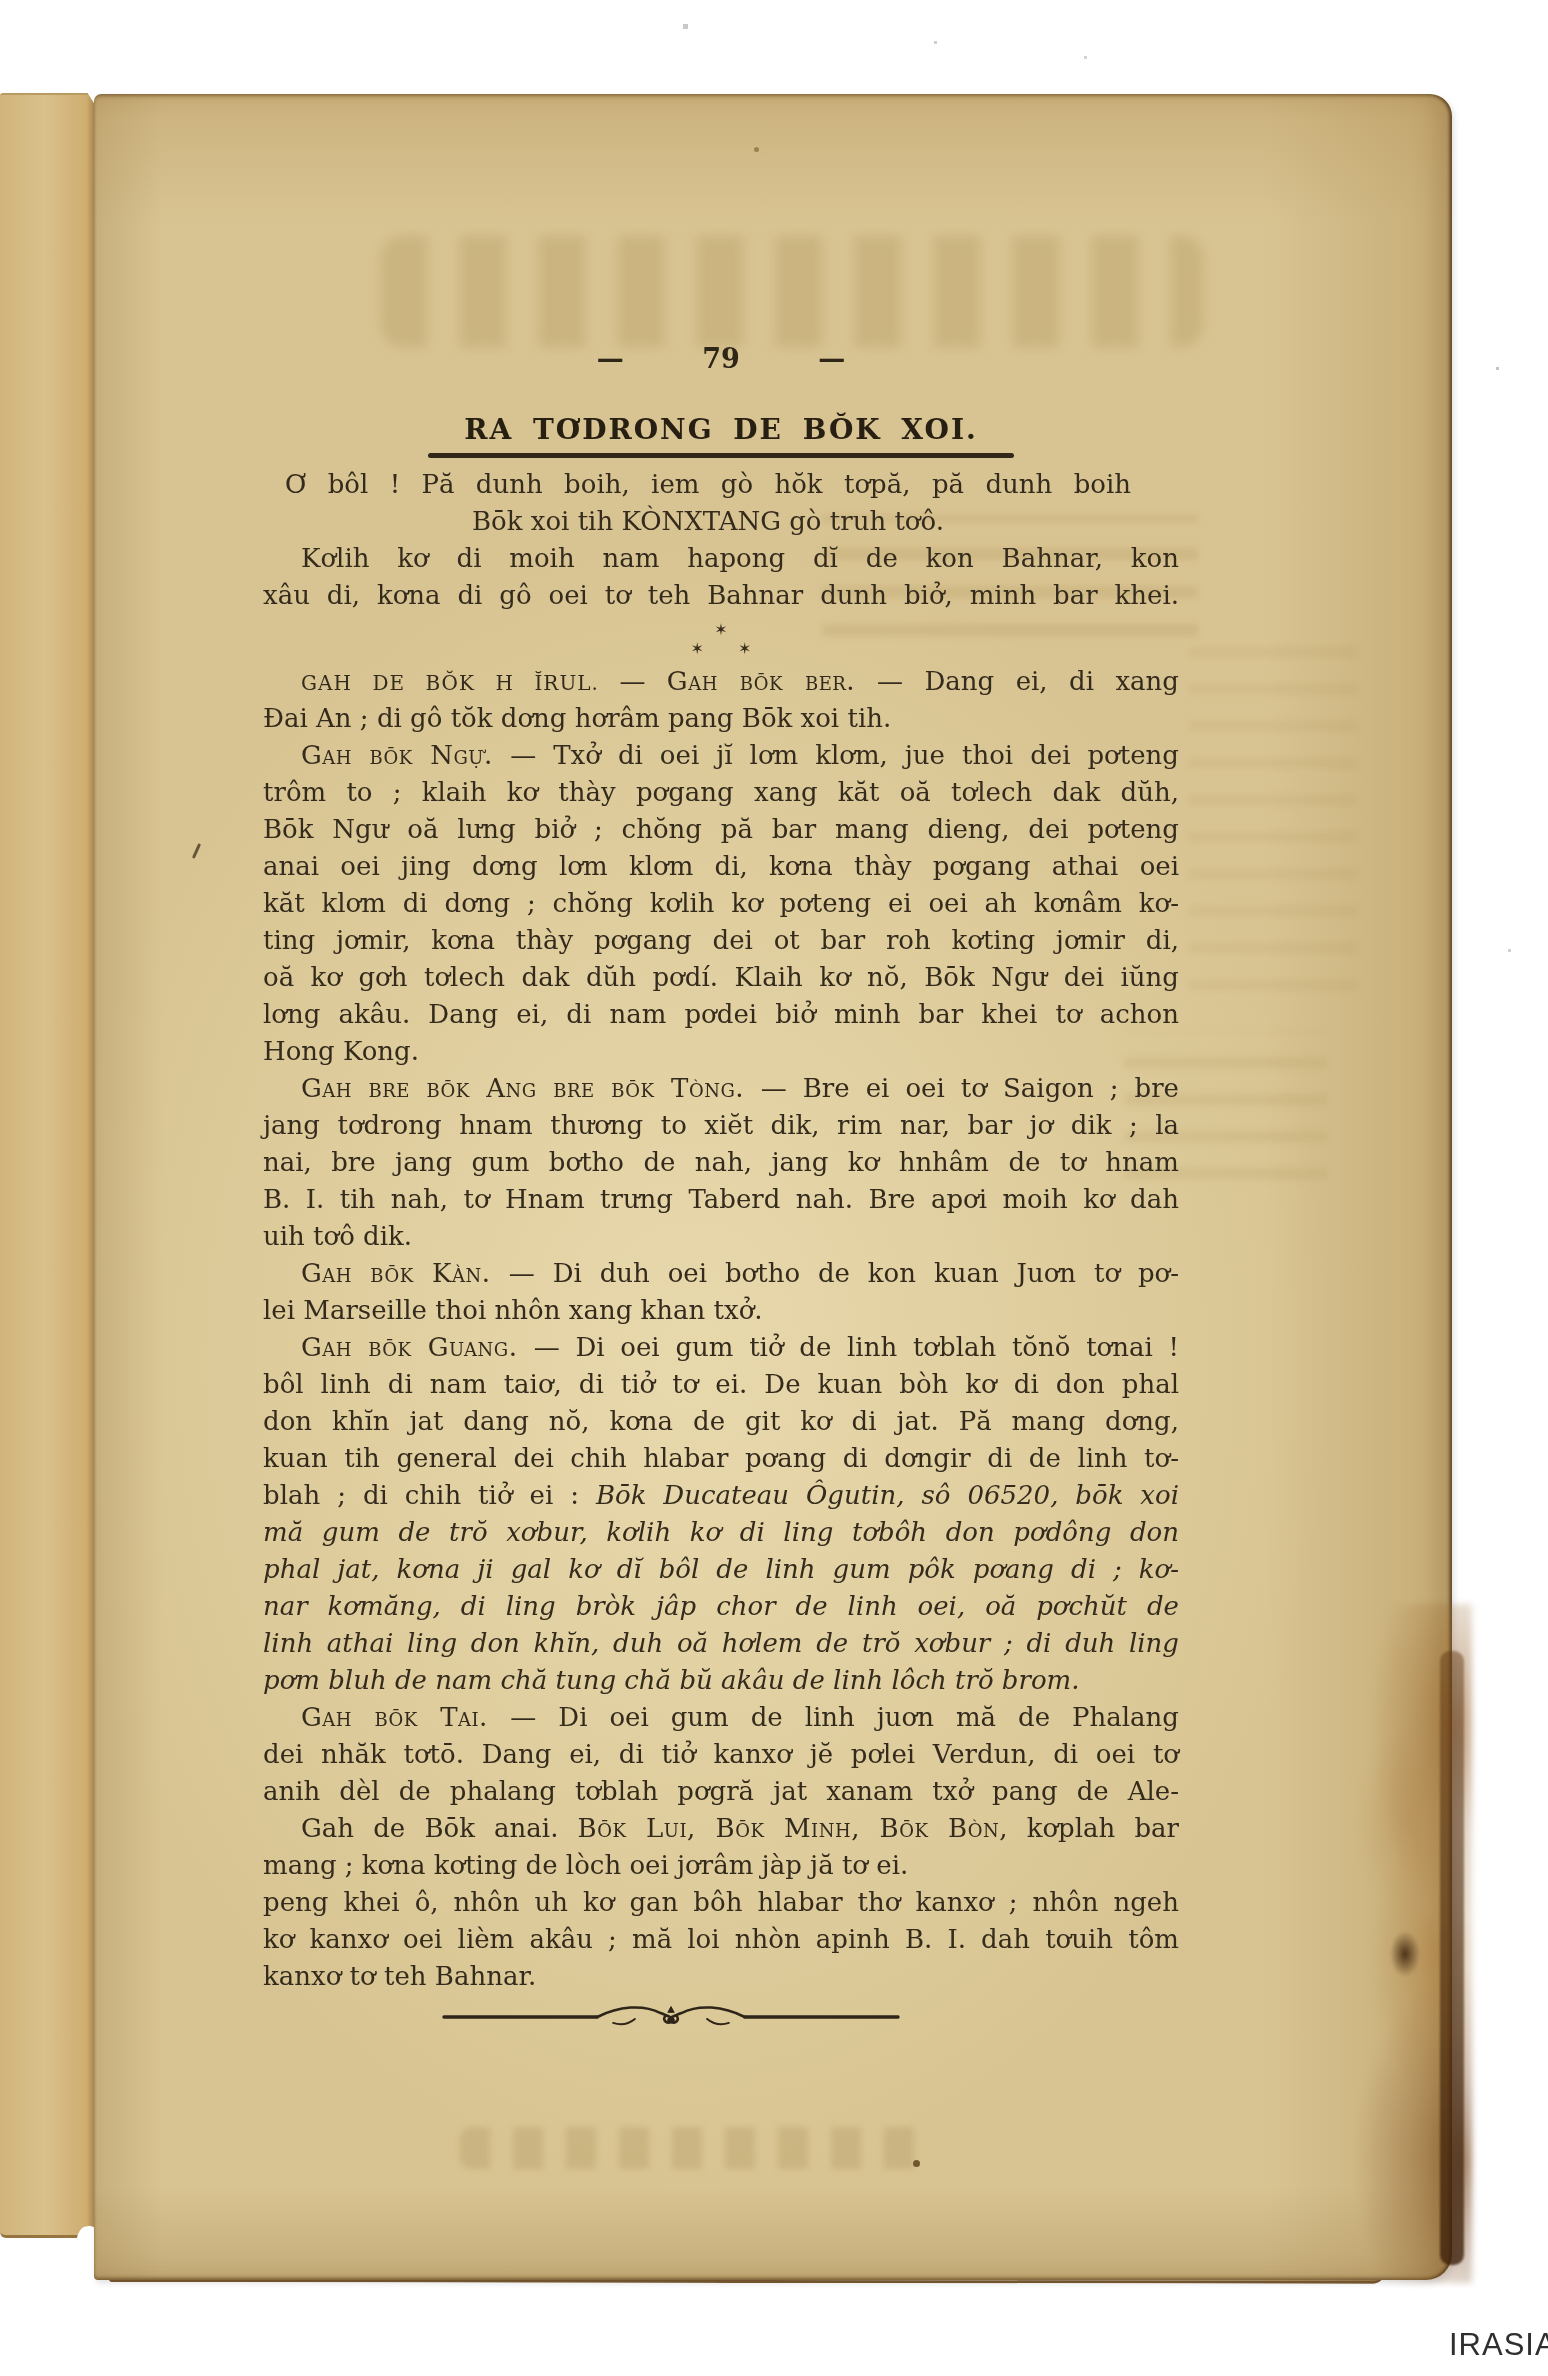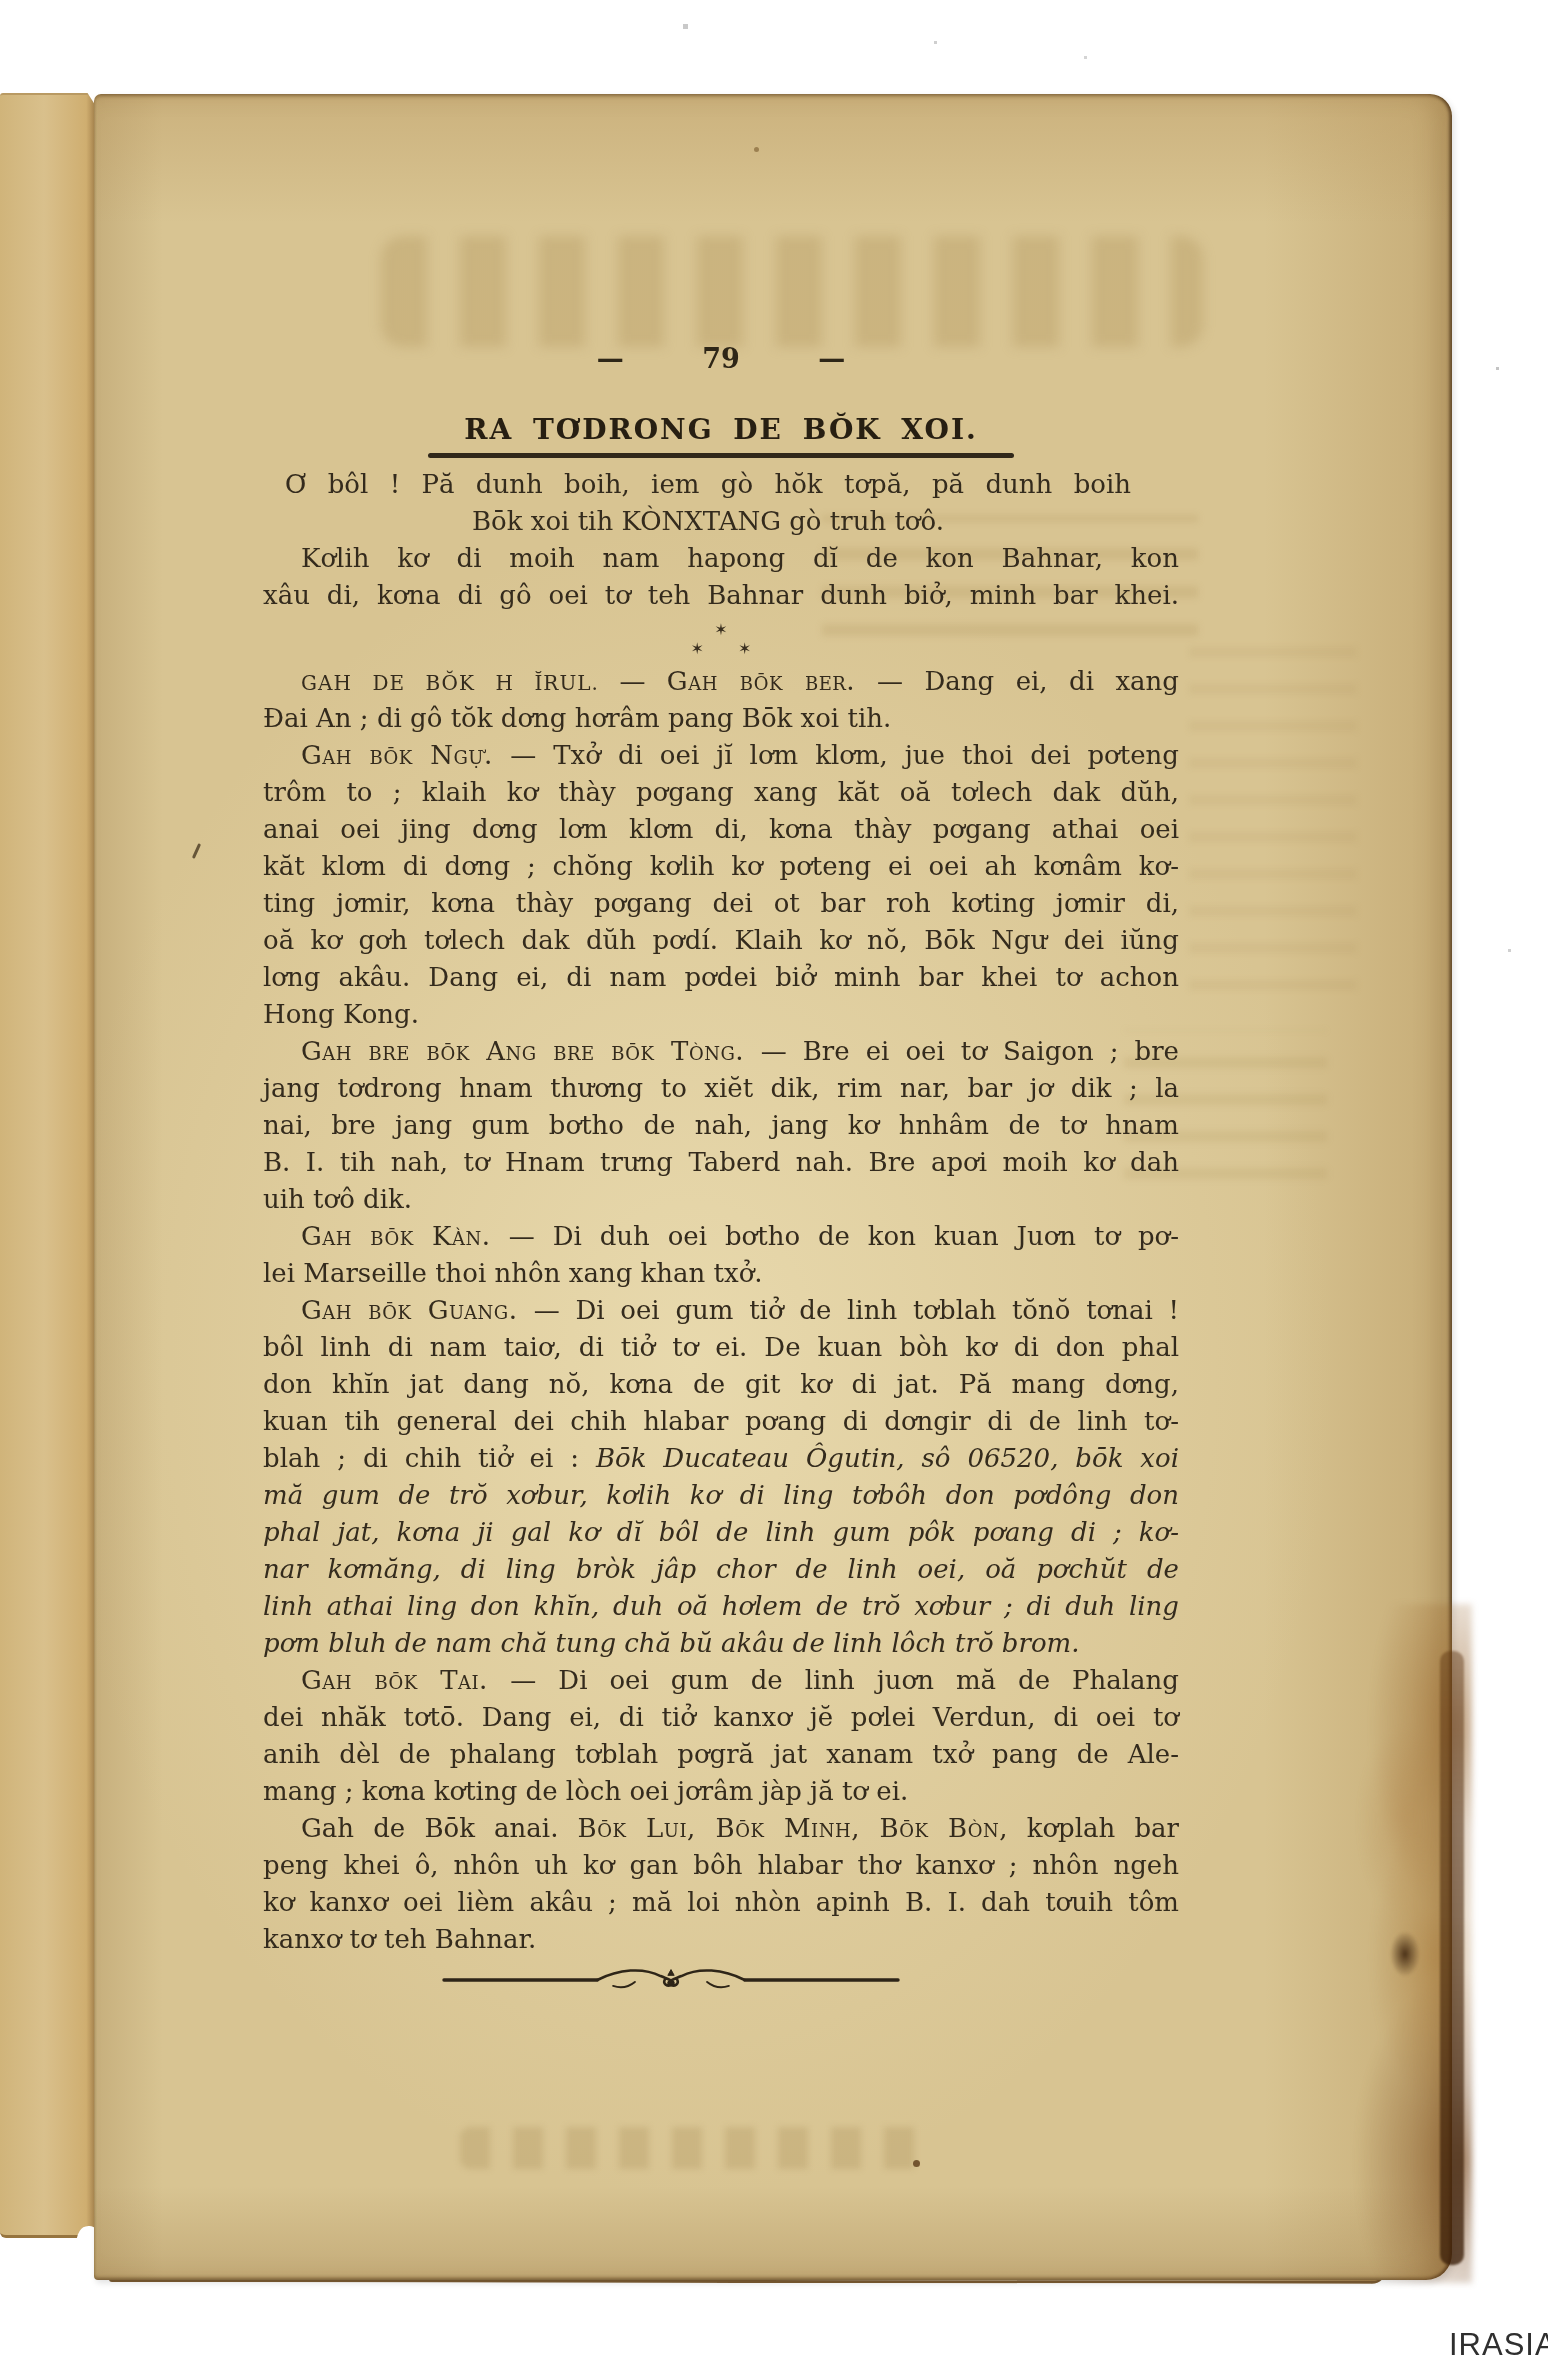--- a/index.html
+++ b/index.html
@@ -193,20 +193,21 @@
       <div class="row2">
         <span>✶</span><span>✶</span>
       </div>
     </div>
 
     <div class="bodytext" id="bodytext">
         <div class="line jst ind"><span class="caps">GAH DE BŎK H ĬRUL. </span><span>— </span><span class="sc">Gah bōk ber. </span><span>— Dang ei, di xang</span></div>
         <div class="line lft"><span>Đai An ; di gô tŏk dơng hơrâm pang Bōk xoi tih.</span></div>
         <div class="line jst ind"><span class="sc">Gah bōk Ngự. </span><span>— Txở di oei jĭ lơm klơm, jue thoi dei pơteng</span></div>
         <div class="line jst"><span>trôm to ; klaih kơ thày pơgang xang kăt oă tơlech dak dŭh,</span></div>
+        <div class="line jst"><span>Bōk Ngư oă lưng biở ; chŏng pă bar mang dieng, dei pơteng</span></div>
         <div class="line jst"><span>anai oei jing dơng lơm klơm di, kơna thày pơgang athai oei</span></div>
         <div class="line jst"><span>kăt klơm di dơng ; chŏng kơlih kơ pơteng ei oei ah kơnâm kơ-</span></div>
         <div class="line jst"><span>ting jơmir, kơna thày pơgang dei ot bar roh kơting jơmir di,</span></div>
         <div class="line jst"><span>oă kơ gơh tơlech dak dŭh pơdí. Klaih kơ nŏ, Bōk Ngư dei iŭng</span></div>
         <div class="line jst"><span>lơng akâu. Dang ei, di nam pơdei biở minh bar khei tơ achon</span></div>
         <div class="line lft"><span>Hong Kong.</span></div>
         <div class="line jst ind"><span class="sc">Gah bre bōk Ang bre bōk Tòng. </span><span>— Bre ei oei tơ Saigon ; bre</span></div>
         <div class="line jst"><span>jang tơdrong hnam thương to xiĕt dik, rim nar, bar jơ dik ; la</span></div>
         <div class="line jst"><span>nai, bre jang gum bơtho de nah, jang kơ hnhâm de tơ hnam</span></div>
         <div class="line jst"><span>B. I. tih nah, tơ Hnam trưng Taberd nah. Bre apơi moih kơ dah</span></div>
@@ -219,22 +220,22 @@
         <div class="line jst"><span>kuan tih general dei chih hlabar pơang di dơngir di de linh tơ-</span></div>
         <div class="line jst"><span>blah ; di chih tiở ei : </span><span class="it">Bōk Ducateau Ôgutin, sô 06520, bōk xoi</span></div>
         <div class="line jst"><span class="it">mă gum de trŏ xơbur, kơlih kơ di ling tơbôh don pơdông don</span></div>
         <div class="line jst"><span class="it">phal jat, kơna ji gal kơ dĭ bôl de linh gum pôk pơang di ; kơ-</span></div>
         <div class="line jst"><span class="it">nar kơmăng, di ling bròk jâp chor de linh oei, oă pơchŭt de</span></div>
         <div class="line jst"><span class="it">linh athai ling don khĭn, duh oă hơlem de trŏ xơbur ; di duh ling</span></div>
         <div class="line lft"><span class="it">pơm bluh de nam chă tung chă bŭ akâu de linh lôch trŏ brom.</span></div>
         <div class="line jst ind"><span class="sc">Gah bōk Tai. </span><span>— Di oei gum de linh juơn mă de Phalang</span></div>
         <div class="line jst"><span>dei nhăk tơtō. Dang ei, di tiở kanxơ jĕ pơlei Verdun, di oei tơ</span></div>
         <div class="line jst"><span>anih dèl de phalang tơblah pơgră jat xanam txở pang de Ale-</span></div>
+        <div class="line jst ind"><span>Gah de Bōk anai. </span><span class="sc">Bōk Lui, Bōk Minh, Bōk Bòn</span><span>, kơplah bar</span></div>
         <div class="line lft"><span>mang ; kơna kơting de lòch oei jơrâm jàp jă tơ ei.</span></div>
-        <div class="line jst ind"><span>Gah de Bōk anai. </span><span class="sc">Bōk Lui, Bōk Minh, Bōk Bòn</span><span>, kơplah bar</span></div>
         <div class="line jst"><span>peng khei ô, nhôn uh kơ gan bôh hlabar thơ kanxơ ; nhôn ngeh</span></div>
         <div class="line jst"><span>kơ kanxơ oei lièm akâu ; mă loi nhòn apinh B. I. dah tơuih tôm</span></div>
         <div class="line lft"><span>kanxơ tơ teh Bahnar.</span></div>
       </div>
 
     <div class="divider">
       <svg width="460" height="26" viewBox="0 0 465 26">
         <g stroke="#2e2518" fill="none" stroke-linecap="round">
           <path d="M3 14 H158" stroke-width="3.4"></path>
           <path d="M462 14 H307" stroke-width="3.4"></path>

